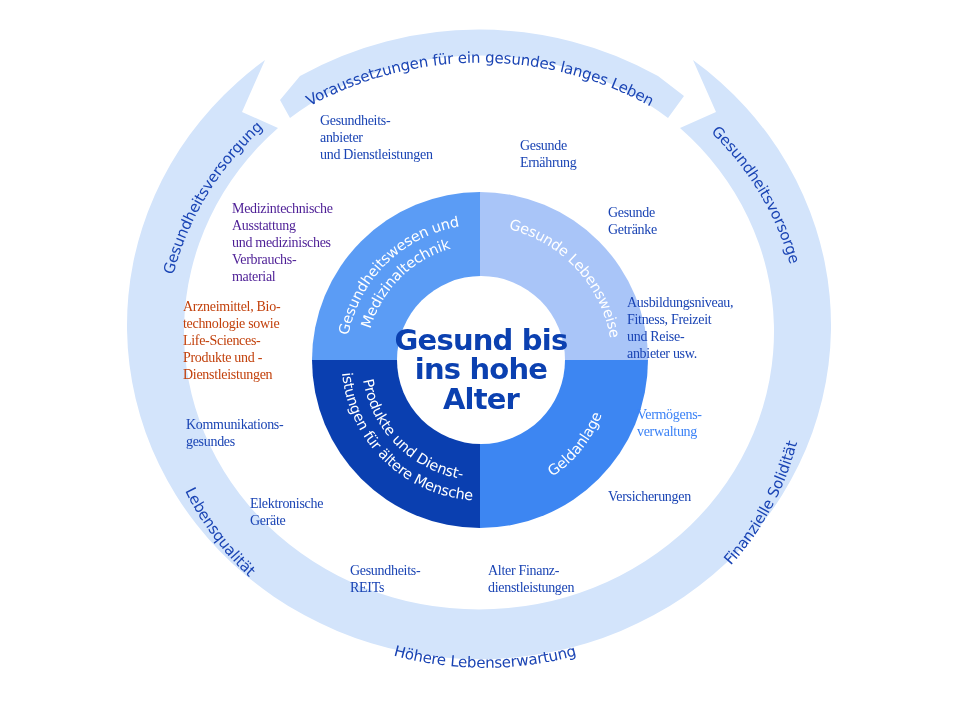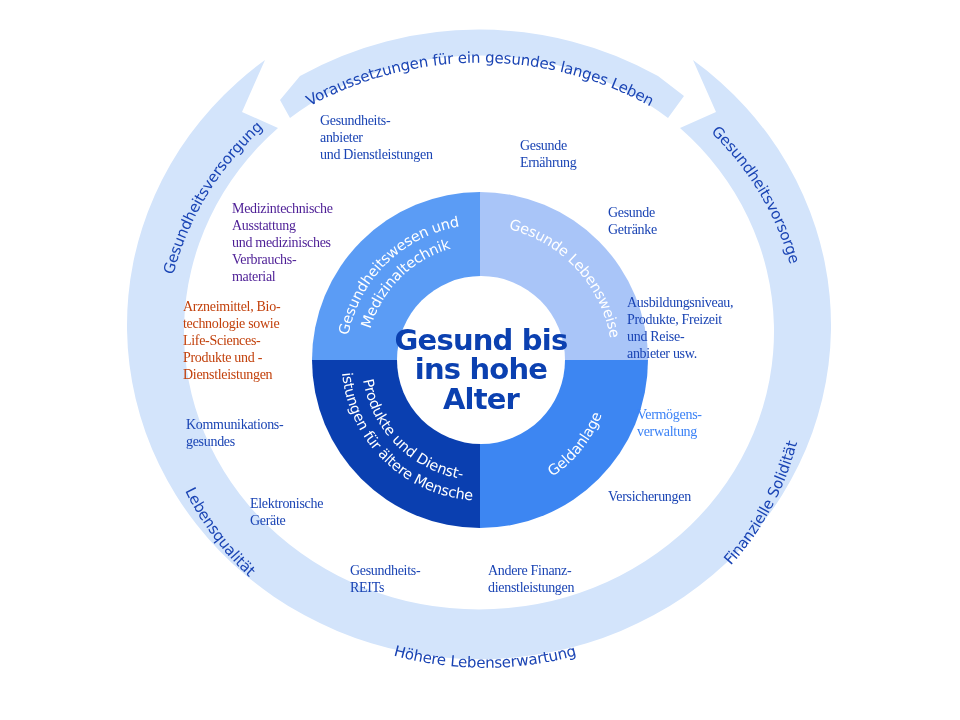--- a/index.html
+++ b/index.html
@@ -97,25 +97,25 @@
 technologie sowie
 Life-Sciences-
 Produkte und -
 Dienstleistungen</div>
 <div class="lbl" style="left: 186px; top: 416px; width: 140px; color: rgb(26, 68, 180);">Kommunikations-
 gesundes</div>
 <div class="lbl" style="left: 250px; top: 495px; width: 110px; color: rgb(26, 68, 180);">Elektronische
 Geräte</div>
 <div class="lbl" style="left: 350px; top: 562px; width: 120px; color: rgb(26, 68, 180);">Gesundheits-
 REITs</div>
-<div class="lbl" style="left: 488px; top: 562px; width: 140px; color: rgb(26, 68, 180);">Andere Finanz-
+<div class="lbl" style="left: 488px; top: 562px; width: 140px; color: rgb(26, 68, 180);">Alter Finanz-
 dienstleistungen</div>
 <div class="lbl" style="left: 608px; top: 488px; width: 140px; color: rgb(26, 68, 180);">Versicherungen</div>
 <div class="lbl" style="left: 637px; top: 406px; width: 130px; color: #3b82f6;">Vermögens-
 verwaltung</div>
 <div class="lbl" style="left: 627px; top: 294px; width: 160px; color: rgb(26, 68, 180);">Ausbildungsniveau,
-Produkte, Freizeit
+Fitness, Freizeit
 und Reise-
 anbieter usw.</div>
 <div class="lbl" style="left: 608px; top: 204px; width: 90px; color: rgb(26, 68, 180);">Gesunde
 Getränke</div>
 <div class="lbl" style="left: 520px; top: 137px; width: 100px; color: rgb(26, 68, 180);">Gesunde
 Ernährung</div>
 
 </body></html>

